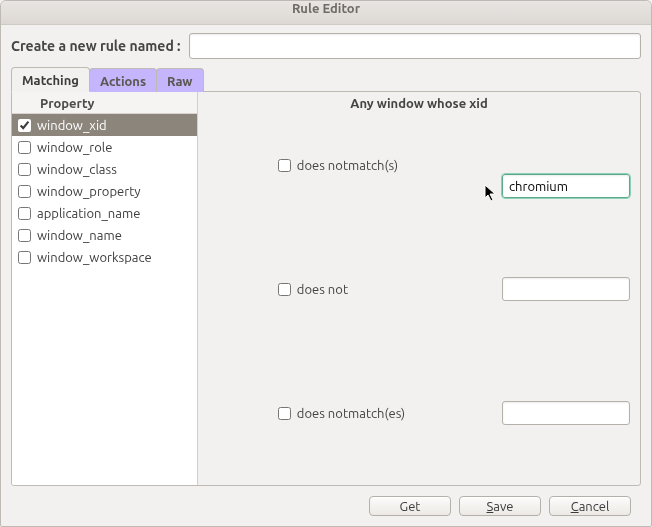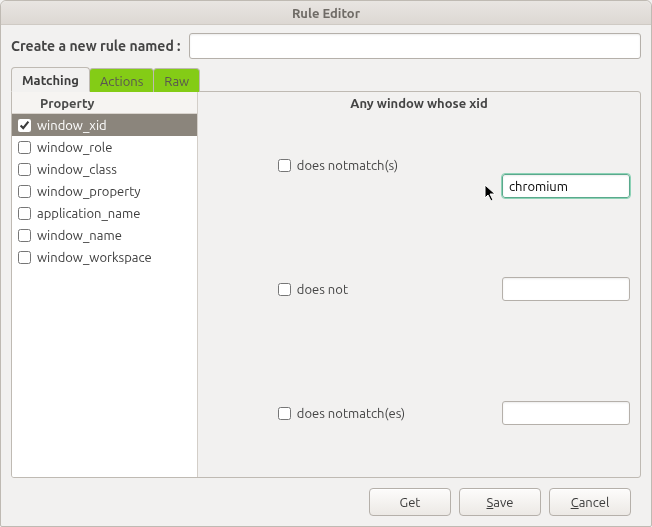--- a/index.html
+++ b/index.html
@@ -21,21 +21,21 @@
     border-radius: 6px 6px 2px 2px;
     display: flex;
     flex-direction: column;
   }
   .titlebar {
     height: 24px;
     background: linear-gradient(to bottom, #e8e5e2, #ddd8d3);
     border-bottom: 1px solid #cfcac4;
     border-radius: 6px 6px 0 0;
     display: flex;
-    align-items: center;
+    align-items: flex-start;
     justify-content: center;
     color: #6f6b66;
     font-weight: bold;
     font-size: 13px;
   }
   .content {
     flex: 1;
     padding: 8px 10px 0 10px;
     display: flex;
     flex-direction: column;
@@ -63,28 +63,29 @@
   }
   .tabs-strip {
     display: flex;
     align-items: flex-end;
     height: 26px;
   }
   .tab {
     padding: 5px 10px 4px 10px;
     border: 1px solid #bfbab3;
     border-bottom: none;
-    background: #84cc16;
+    background: #c4b5fd;
     color: #5a5651;
     border-radius: 4px 4px 0 0;
     margin-right: -1px;
     cursor: default;
     font-size: 13px;
     position: relative;
     top: 1px;
+    font-weight: bold;
   }
   .tab.active {
     background: #f2f1f0;
     font-weight: bold;
     color: #3c3c3c;
     z-index: 2;
     border-bottom: 1px solid #f2f1f0;
   }
   .tab-body {
     border: 1px solid #bfbab3;
@@ -185,21 +186,21 @@
     margin-top: 42px;
   }
   .footer {
     display: flex;
     justify-content: flex-end;
     gap: 8px;
     padding: 10px;
   }
   .btn {
     min-width: 82px;
-    height: 28px;
+    height: 20px;
     padding: 0 14px;
     border: 1px solid #b5b0aa;
     border-radius: 4px;
     background: linear-gradient(to bottom, #fdfcfb, #ece9e5);
     color: #3b3b3b;
     font: inherit;
     cursor: default;
     box-shadow: inset 0 1px 0 #fff;
   }
   .mn { text-decoration: underline; }

